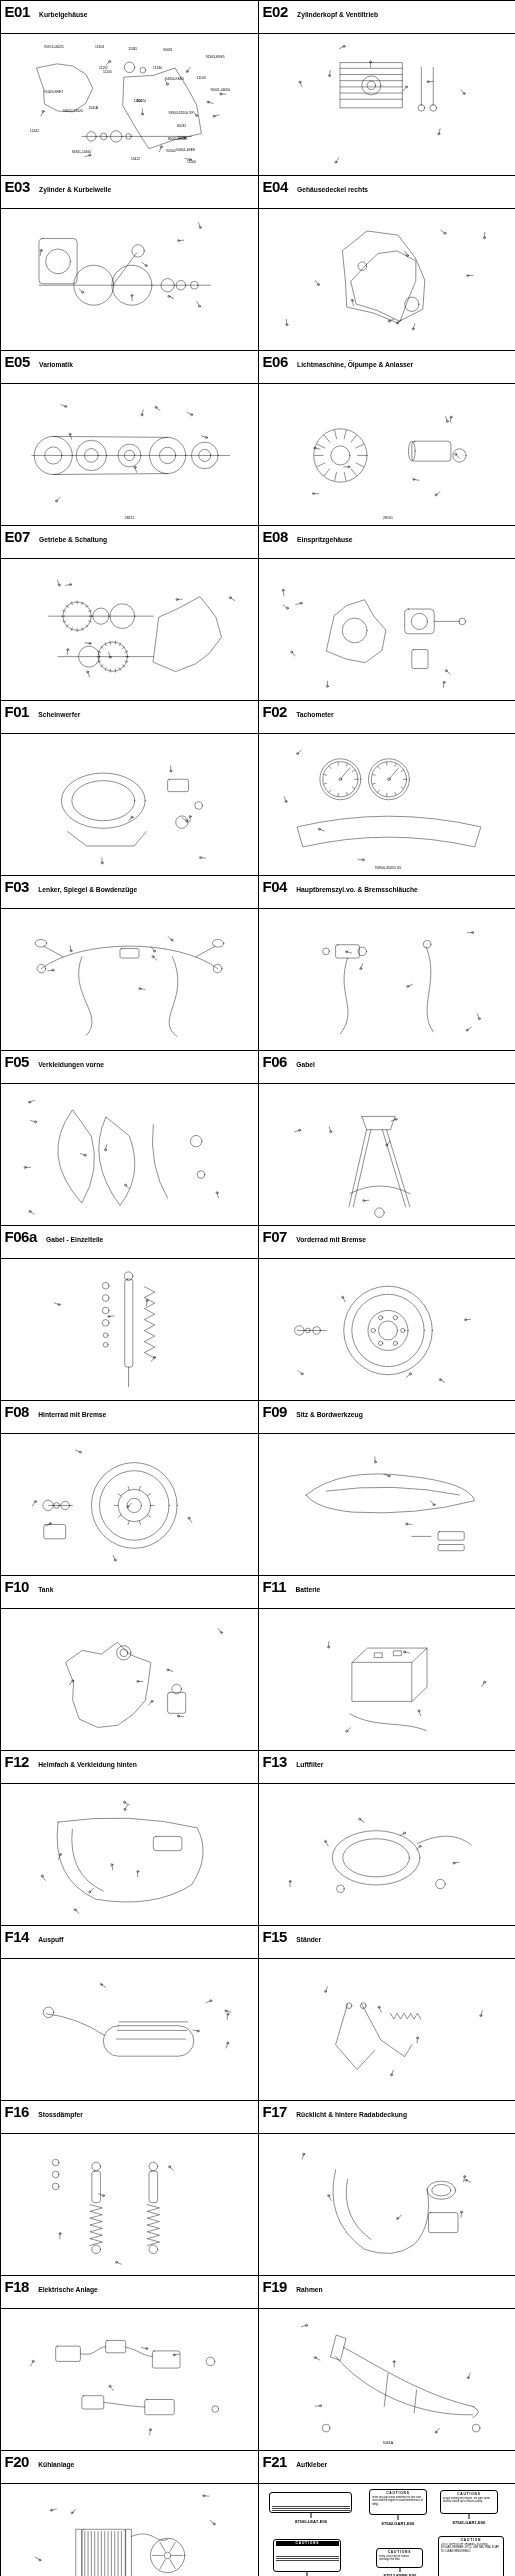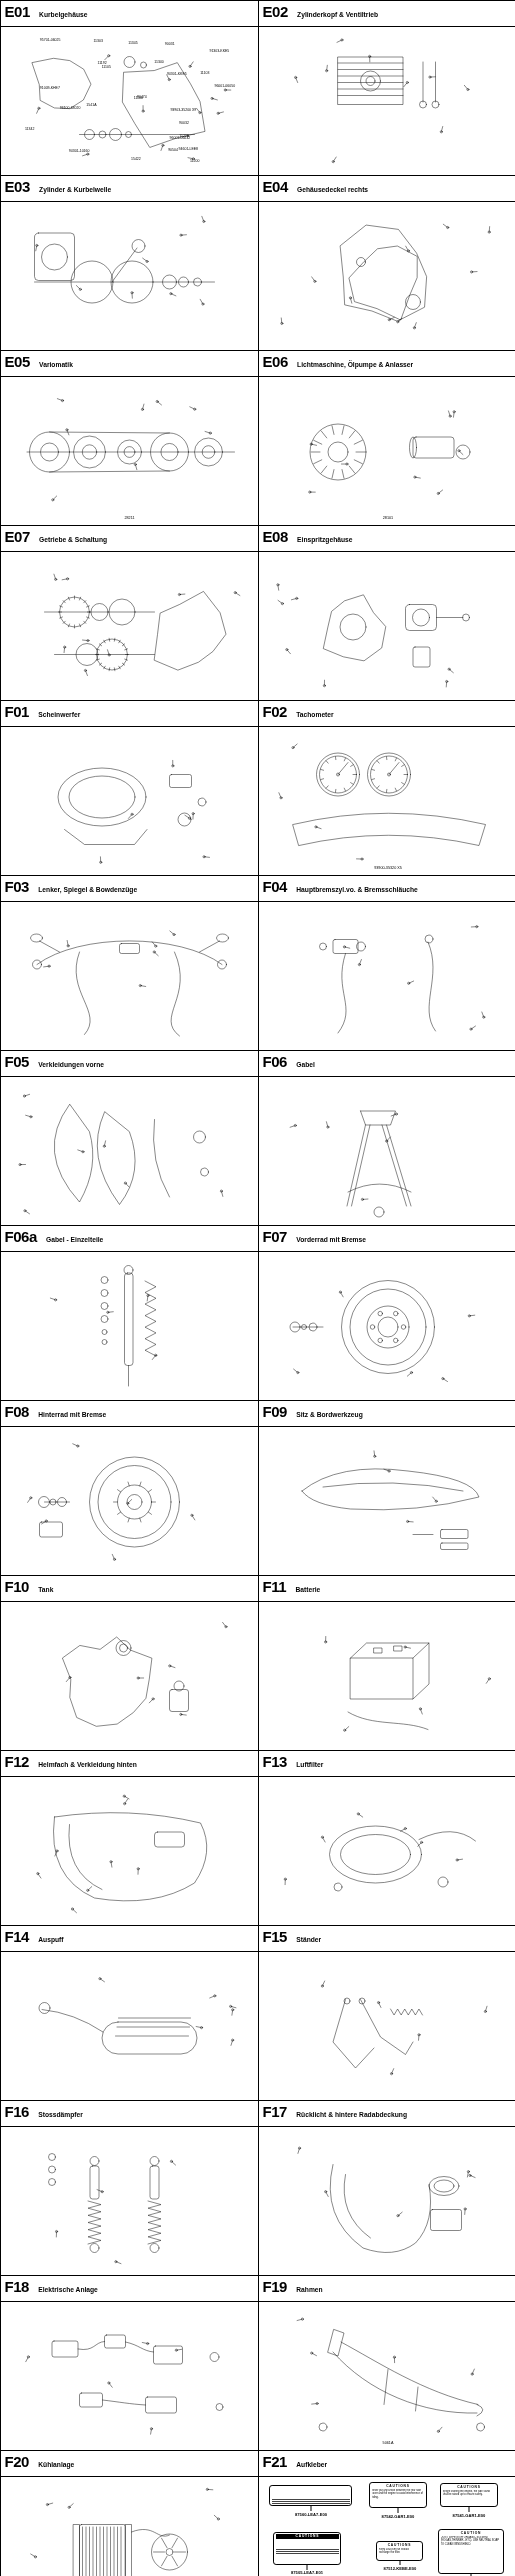--- a/index.html
+++ b/index.html
@@ -1,21 +1,21 @@
 <!DOCTYPE html>
 <html style="font-size:8.2px"><head>
 <meta charset="utf-8">
 <style>
   html,body{margin:0;padding:0}
   body{width:515px;background:#fff;color:#000;font-family:"Liberation Sans",sans-serif}
   .grid{display:grid;grid-template-columns:258px 258px;grid-auto-rows:175px;border:1px solid #000;width:515px;box-sizing:border-box}
   .cell{border-right:1px solid #000;border-bottom:1px solid #000;box-sizing:border-box;display:flex;flex-direction:column;overflow:hidden;background:#fff}
   .cell:nth-child(2n){border-right:none}
   .cell:nth-child(31),.cell:nth-child(32){border-bottom:none}
-  .ch{display:flex;align-items:baseline;gap:9.3px;padding:2.6px 5.2px 0 3.6px;border-bottom:1.3px solid #000;height:26px;box-sizing:border-box;flex:none}
+  .ch{display:flex;align-items:baseline;gap:9.3px;padding:2.6px 5.2px 0 3.6px;border-bottom:1.3px solid #000;height:33px;box-sizing:border-box;flex:none}
   .code{font-size:15px;font-weight:bold;letter-spacing:-0.5px;line-height:1}
   .ttl{font-size:6.7px;font-weight:bold;white-space:nowrap}
   .dg{position:relative;flex:1;overflow:hidden}
   .dg svg{display:block;width:100%;height:100%}
   
   .stk{position:absolute;border:0.6px solid #000;border-radius:3.1px;background:#fff;padding:1px 1.5px;box-sizing:border-box;display:flex;flex-direction:column}
   .stk .hd{font-size:3.3px;font-weight:bold;text-align:center;letter-spacing:0.8px;line-height:1.4;flex:none}
   .stk.dark .hd{background:#000;color:#fff}
   .stk .bd{font-size:2.6px;line-height:1.35;flex:1;overflow:hidden}
   .stk .lines{flex:1;min-height:6.2px;margin-top:1px;background:repeating-linear-gradient(to bottom,#444 0,#444 0.3px,transparent 0.3px,transparent 1.9px)}

